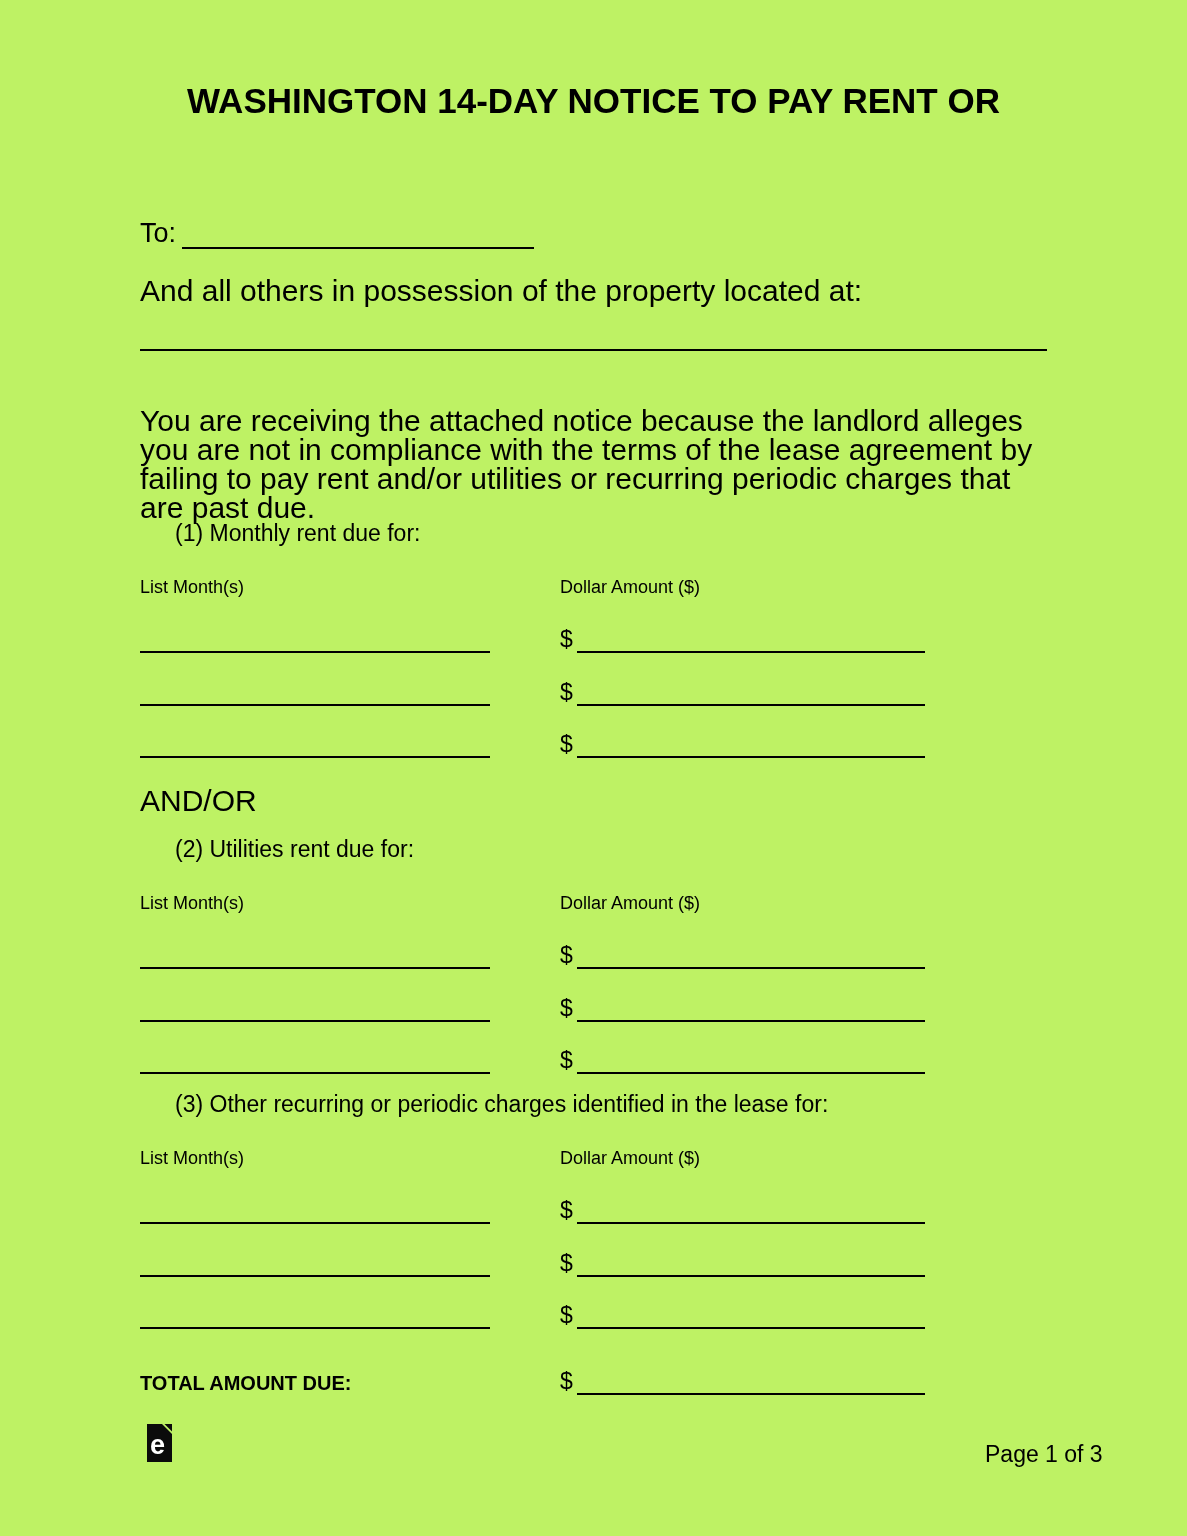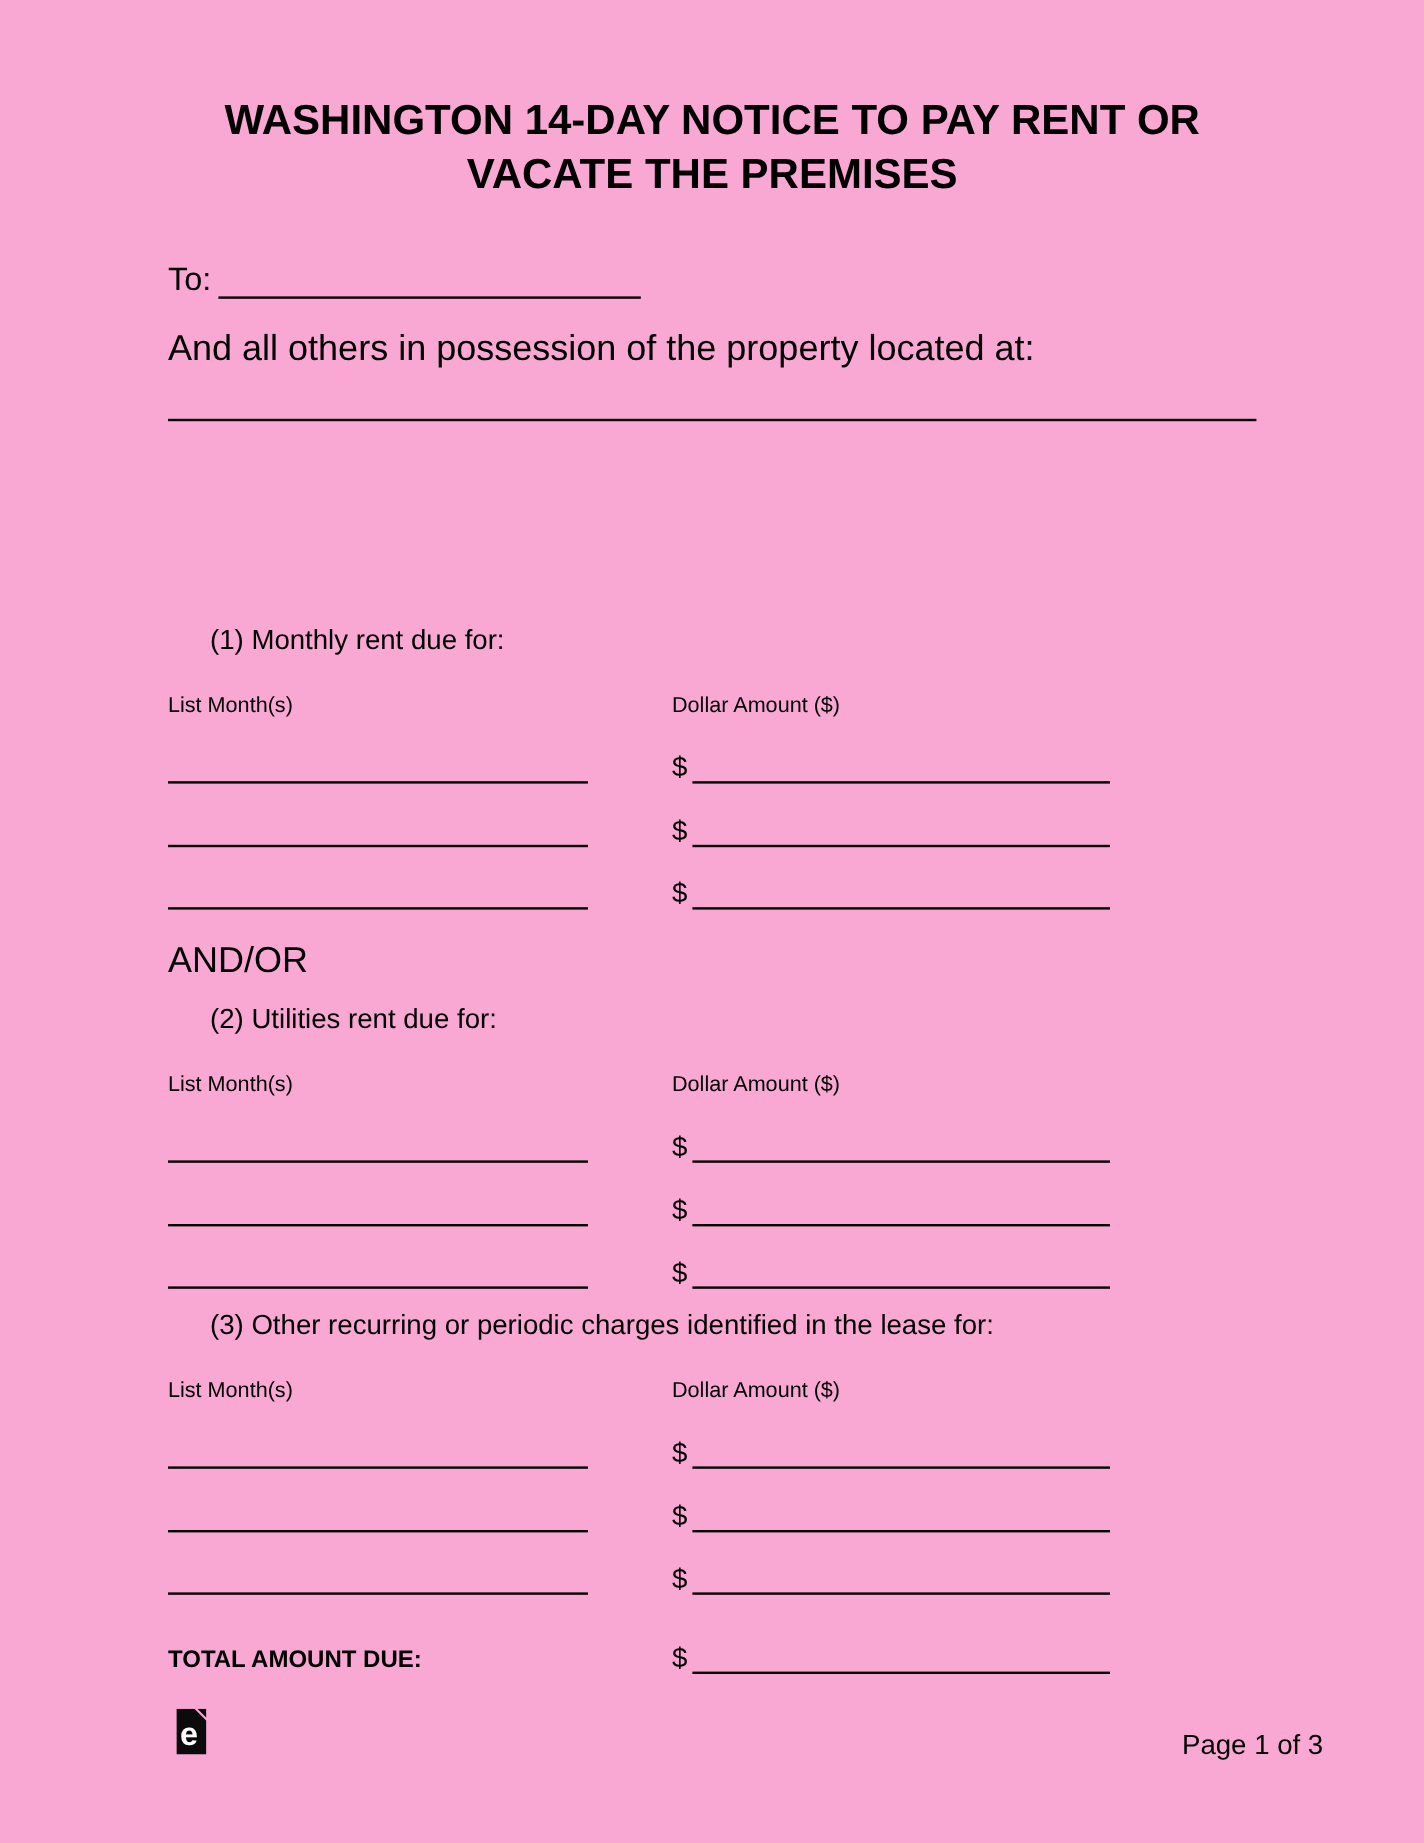--- a/index.html
+++ b/index.html
@@ -2,21 +2,21 @@
 <html><head>
 <meta charset="utf-8">
 <title>Washington 14-Day Notice</title>
 <style>
   * { margin:0; padding:0; box-sizing:border-box; }
   html,body { background:#ffffff; }
   .page {
     position:relative;
     width:1187px;
     height:1536px;
-    background:#f9a8d4;
+    background:#bef264;
     color:#000000;
     font-family:"Liberation Sans", sans-serif;
     overflow:hidden;
   }
   .title {
     position:absolute;
     top:78px; left:0;
     width:100%;
     text-align:center;
     font-size:35px;
@@ -84,31 +84,31 @@
   .logo { position:absolute; left:147px; top:1424px; width:25px; height:38px; }
   .page-indicator { position:absolute; left:985px; top:1441px; font-size:23px; }
 </style>
 </head>
 <body>
 
 <div class="page">
 
   <div class="title">
     <span>WASHINGTON 14-DAY NOTICE TO PAY RENT OR</span><br>
-    <span>VACATE THE PREMISES</span>
   </div>
 
   <div class="to-row">
     <span>To:</span><span class="to-line"></span>
   </div>
 
   <div class="possession body-text">And all others in possession of the property located at:</div>
 
   <div class="address-field"></div>
 
+  <div class="intro body-text">You are receiving the attached notice because the landlord alleges you are not in compliance with the terms of the lease agreement by failing to pay rent and/or utilities or recurring periodic charges that are past due.</div>
 
   <section class="rent-section" id="section-1">
     <div class="section-heading">(1) Monthly rent due for:</div>
     <div class="col-head month-head">List Month(s)</div>
     <div class="col-head amount-head">Dollar Amount ($)</div>
     <div class="field-row r1">
       <span class="month-line"></span>
       <span class="dollar-sign">$</span>
       <span class="amount-line"></span>
     </div>

